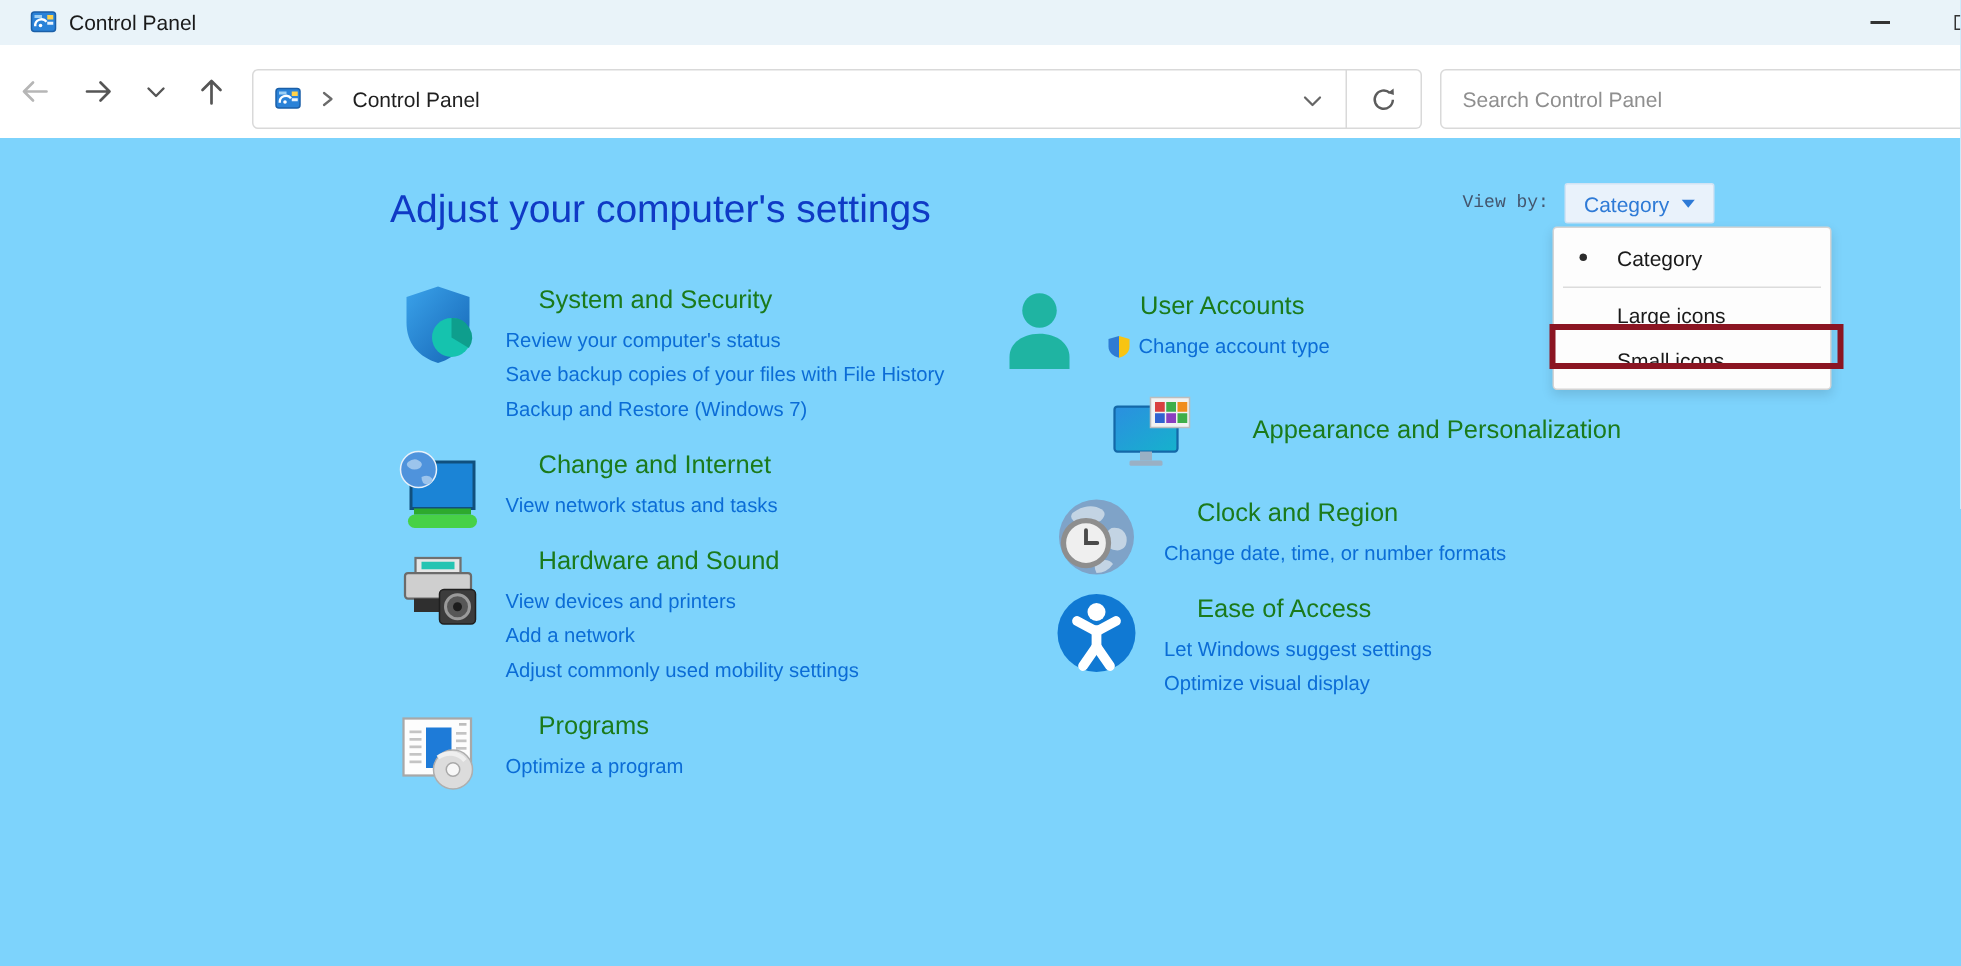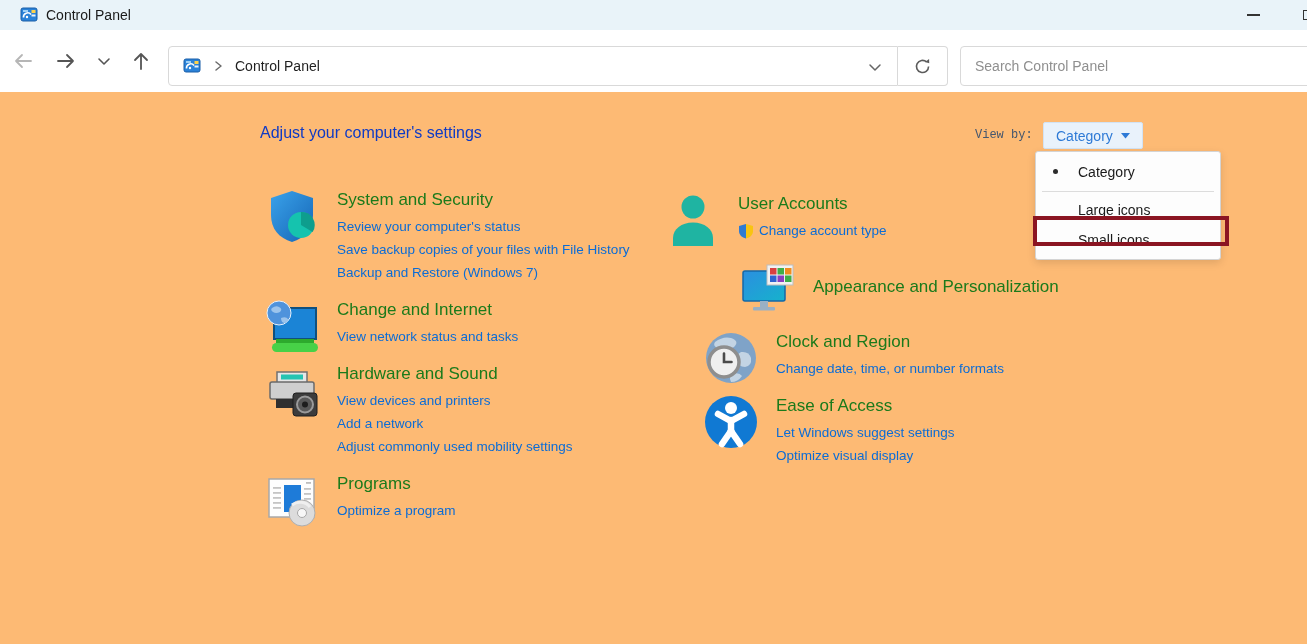--- a/index.html
+++ b/index.html
@@ -1,18 +1,18 @@
 <!DOCTYPE html>
 <html><head>
 <meta charset="utf-8">
 <style>
   * { margin:0; padding:0; box-sizing:border-box; }
   html,body { background:#fff; }
   body { font-family:"Liberation Sans","DejaVu Sans",sans-serif; }
-  .frame { position:relative; width:1307px; height:644px; background:#fdba74; overflow:hidden; }
+  .frame { position:relative; width:1307px; height:644px; background:#7dd3fc; overflow:hidden; }
 
   
   .titlebar { position:absolute; left:0; top:0; width:1307px; height:30px; background:#e9f3f9; overflow:hidden; }
   .titlebar .app-icon { position:absolute; left:20px; top:6px; width:18px; height:18px; }
   .titlebar .title { position:absolute; left:46px; top:7px; font-size:14px; color:#1a1a1a; }
   .btn-min { position:absolute; left:1247px; top:14px; width:13px; height:2px; background:#333; cursor:pointer; }
   .btn-max-partial { position:absolute; left:1303px; top:10px; width:10px; height:10px; border:1.5px solid #333; background:transparent; }
 
   
   .navbar { position:absolute; left:0; top:30px; width:1307px; height:62px; background:#fff; }
@@ -21,36 +21,36 @@
   .addressbar .cp-icon { margin-left:14px; width:18px; height:18px; flex:0 0 auto; }
   .addressbar .crumb-chevron { margin-left:10px; }
   .addressbar .crumb-text { margin-left:10px; font-size:14px; color:#1f1f1f; }
   .addressbar .addr-dropdown { position:absolute; right:14px; top:12px; }
   .refresh-box { position:absolute; left:898px; top:16px; width:50px; height:40px; border:1px solid #d9d9d9; border-left:none; border-radius:0 4px 4px 0; display:flex; align-items:center; justify-content:center; cursor:pointer; }
   .search-box { position:absolute; left:960px; top:16px; width:360px; height:40px; border:1px solid #d9d9d9; border-radius:4px; }
   .search-box input { width:100%; height:100%; border:none; outline:none; padding:0 14px; font-size:14px; font-family:inherit; color:#1a1a1a; background:transparent; }
   .search-box input::placeholder { color:#8f8f8f; }
 
   
-  .page-heading { position:absolute; left:260px; top:124px; font-size:16px; font-weight:400; color:#0f3ac5; }
+  .page-heading { position:absolute; left:260px; top:124px; font-size:26px; font-weight:400; color:#0f3ac5; }
   .viewby-label { position:absolute; left:975px; top:128px; font-size:12px; color:#44566e;font-family:Liberation Mono, monospace; }
   .viewby-btn { position:absolute; left:1043px; top:122px; height:27px; padding:0 12px; background:#e9f2fb; border:1px solid #d2e3f4; border-radius:2px; display:flex; align-items:center; gap:8px; font-size:14px; color:#2e7ad6; cursor:pointer; }
 
   
   .view-menu { position:absolute; left:1035px; top:151px; width:186px; background:#fdfdfd; border:1px solid #d4d4d4; border-radius:3px; box-shadow:0 3px 8px rgba(0,0,0,.12); z-index:5; padding:4px 0; }
   .view-menu .mi { position:relative; height:30px; display:flex; align-items:center; font-size:14px; color:#1a1a1a; padding-left:42px; cursor:pointer; }
   .view-menu .mi.first { height:32px; }
   .view-menu .bullet { position:absolute; left:17px; top:13px; width:5px; height:5px; border-radius:50%; background:#2b2b2b; }
   .view-menu .sep { height:1px; background:#dcdcdc; margin:3px 6px; }
   .annotation-box { position:absolute; left:1033px; top:216px; width:196px; height:30px; border:4px solid #8b1522; z-index:6; pointer-events:none; }
 
   
   .cat { position:absolute; display:flex; gap:17px; }
   .cat .icon { width:56px; height:56px; flex:0 0 auto; }
-  .cat .cat-title { font-size:17px; color:#1b7a1b; line-height:24px; cursor:pointer; }
+  .cat .cat-title { font-size:17px; color:#1b7a1b; line-height:24px; cursor:pointer;margin-left:22px; }
   .cat .links { margin-top:3px; }
   .cat .link-row { display:flex; align-items:center; gap:5px; line-height:23px; }
   .cat a.tlink { font-size:13.5px; color:#0b6cd6; text-decoration:none; cursor:pointer; }
   .cat .uac { width:16px; height:16px; }
   .mt12 { margin-top:13px; }
 </style>
 </head>
 <body>
 
 <div class="frame">

